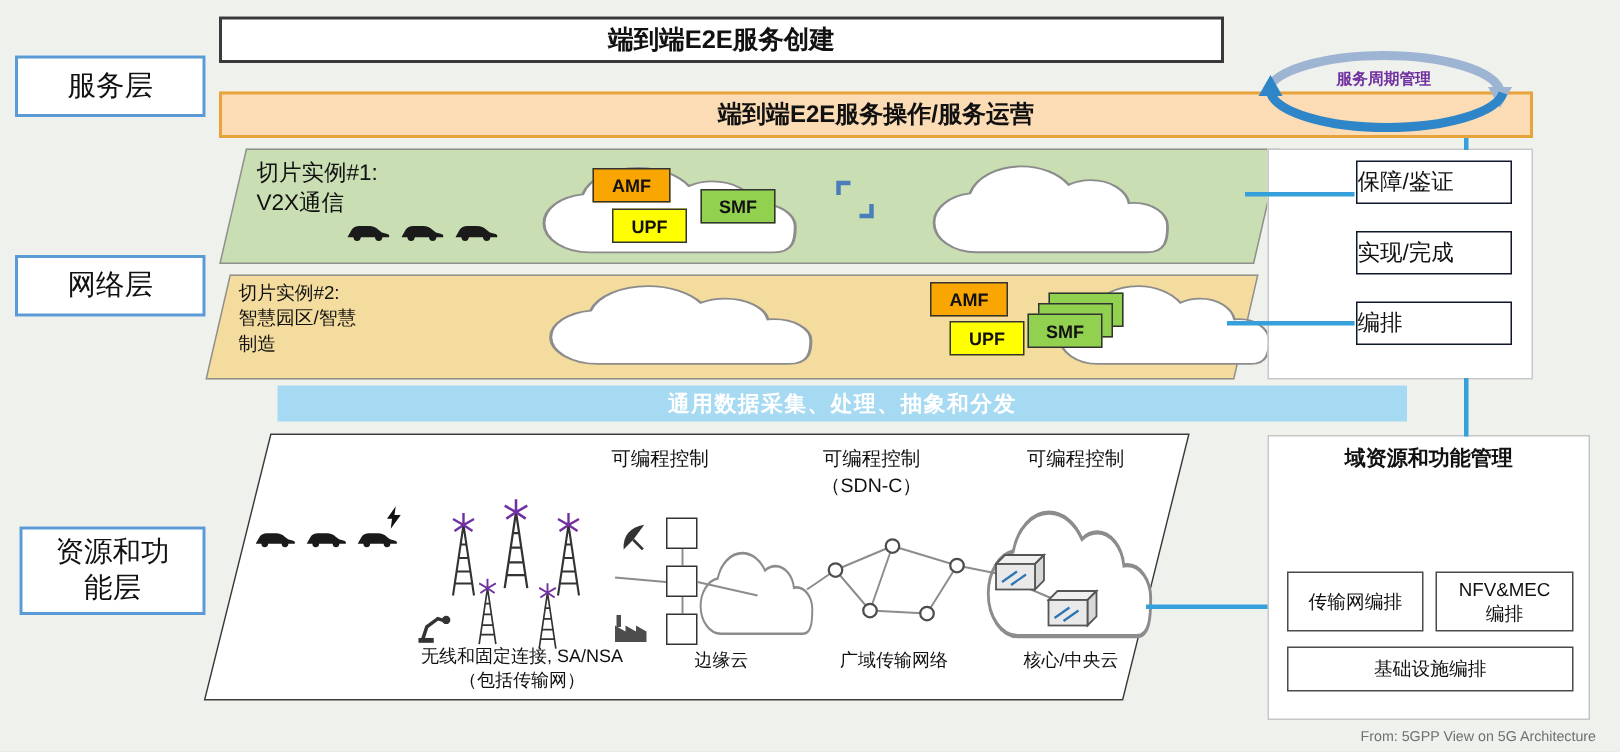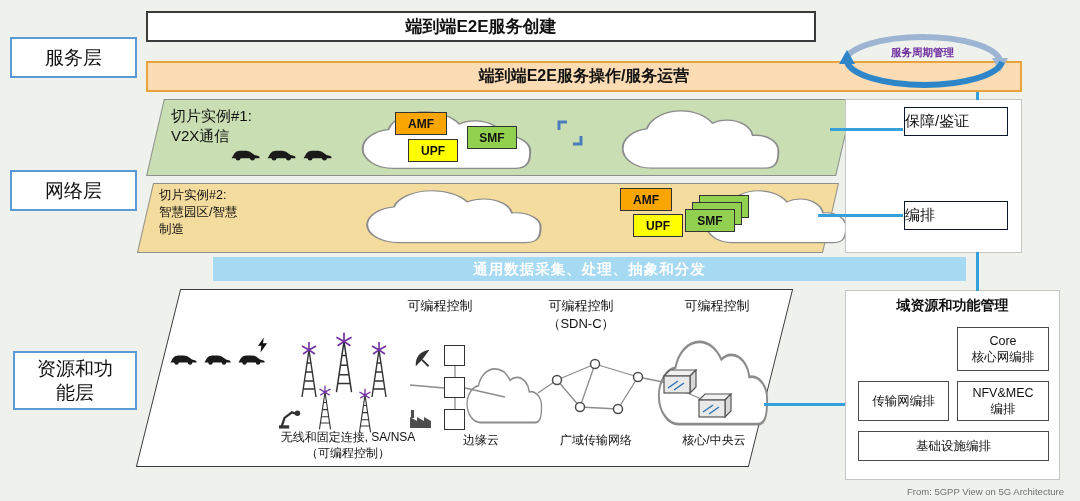--- a/index.html
+++ b/index.html
@@ -17,21 +17,21 @@
   .slice-title{position:absolute;font-size:15px;line-height:1.35;}
   .nf{position:absolute;border:1px solid #333;font-weight:bold;font-size:12px;
       display:flex;align-items:center;justify-content:center;}
   .cloud{position:absolute;}
   .cloud svg{width:100%;height:100%;display:block;}
   .icon svg{width:100%;height:100%;display:block;}
   .panel{background:#fff;border:1px solid #c6c6c6;}
   .panel-item{position:absolute;background:#fff;border:1px solid #0f172a;font-size:15px;
       display:flex;align-items:center;justify-content:flex-start;}
   .bar{background:#a6d9f2;color:#fff;font-weight:bold;font-size:14.5px;
-      display:flex;align-items:center;justify-content:center;letter-spacing:1px;margin-left:28px;}
+      display:flex;align-items:center;justify-content:center;letter-spacing:1px;}
   .para-bg{position:absolute;inset:0;transform:skewX(-14deg);background:#fff;border:1.5px solid #3a3a3a;}
   .ptext{position:absolute;font-size:13px;text-align:center;line-height:1.35;}
   .small-label{position:absolute;font-size:12px;text-align:center;line-height:1.3;}
   .sq{position:absolute;width:21px;height:21px;background:#fff;border:1.5px solid #333;}
   .dom-box{position:absolute;background:#fff;border:1px solid #4a4a4a;font-size:12.5px;
       display:flex;flex-direction:column;align-items:center;justify-content:center;
       text-align:center;line-height:1.3;}
   .hline,.vline{position:absolute;background:#35a0da;}
   .caption{position:absolute;font-size:9.5px;color:#707070;}
   .cycle-text{position:absolute;left:0;right:0;top:26px;text-align:center;
@@ -153,20 +153,23 @@
       <div class="nf" style="left:7px;top:7px;width:50px;height:23px;background:#92d050"></div>
       <div class="nf" style="left:0;top:14px;width:50px;height:23px;background:#92d050">
         <span>SMF</span>
       </div>
     </div>
   </div>
 
   <div class="abs panel" style="left:845px;top:99px;width:177px;height:154px">
     <div class="panel-item" style="left:58px;top:7px;width:104px;height:29px">
       <span>保障/鉴证</span>
+    </div>
+    <div class="panel-item" style="left:58px;top:54px;width:104px;height:29px">
+      <span>实现/完成</span>
     </div>
     <div class="panel-item" style="left:58px;top:101px;width:104px;height:29px">
       <span>编排</span>
     </div>
   </div>
 
   <div class="abs bar" style="left:185px;top:257px;width:753px;height:24px">
     <span>通用数据采集、处理、抽象和分发</span>
   </div>
 
@@ -333,40 +336,36 @@
     <div class="ptext" style="left:368px;top:8px;width:110px">
       <div>可编程控制</div>
       <div>（SDN-C）</div>
     </div>
     <div class="ptext" style="left:512px;top:8px;width:94px">
       <span>可编程控制</span>
     </div>
 
     <div class="small-label" style="left:85px;top:141px;width:210px">
       <div>无线和固定连接, SA/NSA</div>
-      <div>（可编程控制）</div>
+      <div>（包括传输网）</div>
     </div>
     <div class="small-label" style="left:280px;top:144px;width:86px">
       <span>边缘云</span>
     </div>
     <div class="small-label" style="left:380px;top:144px;width:116px">
       <span>广域传输网络</span>
     </div>
     <div class="small-label" style="left:492px;top:144px;width:128px">
       <span>核心/中央云</span>
     </div>
   </div>
 
   <div class="abs panel" style="left:845px;top:290px;width:215px;height:190px">
     <div class="flex-c" style="position:absolute;left:0;top:6px;width:100%;font-weight:bold;font-size:14px">
       <span>域资源和功能管理</span>
-    </div>
-    <div class="dom-box" style="left:111px;top:36px;width:92px;height:44px">
-      <span>Core</span>
-      <span>核心网编排</span>
     </div>
     <div class="dom-box" style="left:12px;top:90px;width:91px;height:40px">
       <span>传输网编排</span>
     </div>
     <div class="dom-box" style="left:111px;top:90px;width:92px;height:40px">
       <span>NFV&amp;MEC</span>
       <span>编排</span>
     </div>
     <div class="dom-box" style="left:12px;top:140px;width:191px;height:30px">
       <span>基础设施编排</span>

